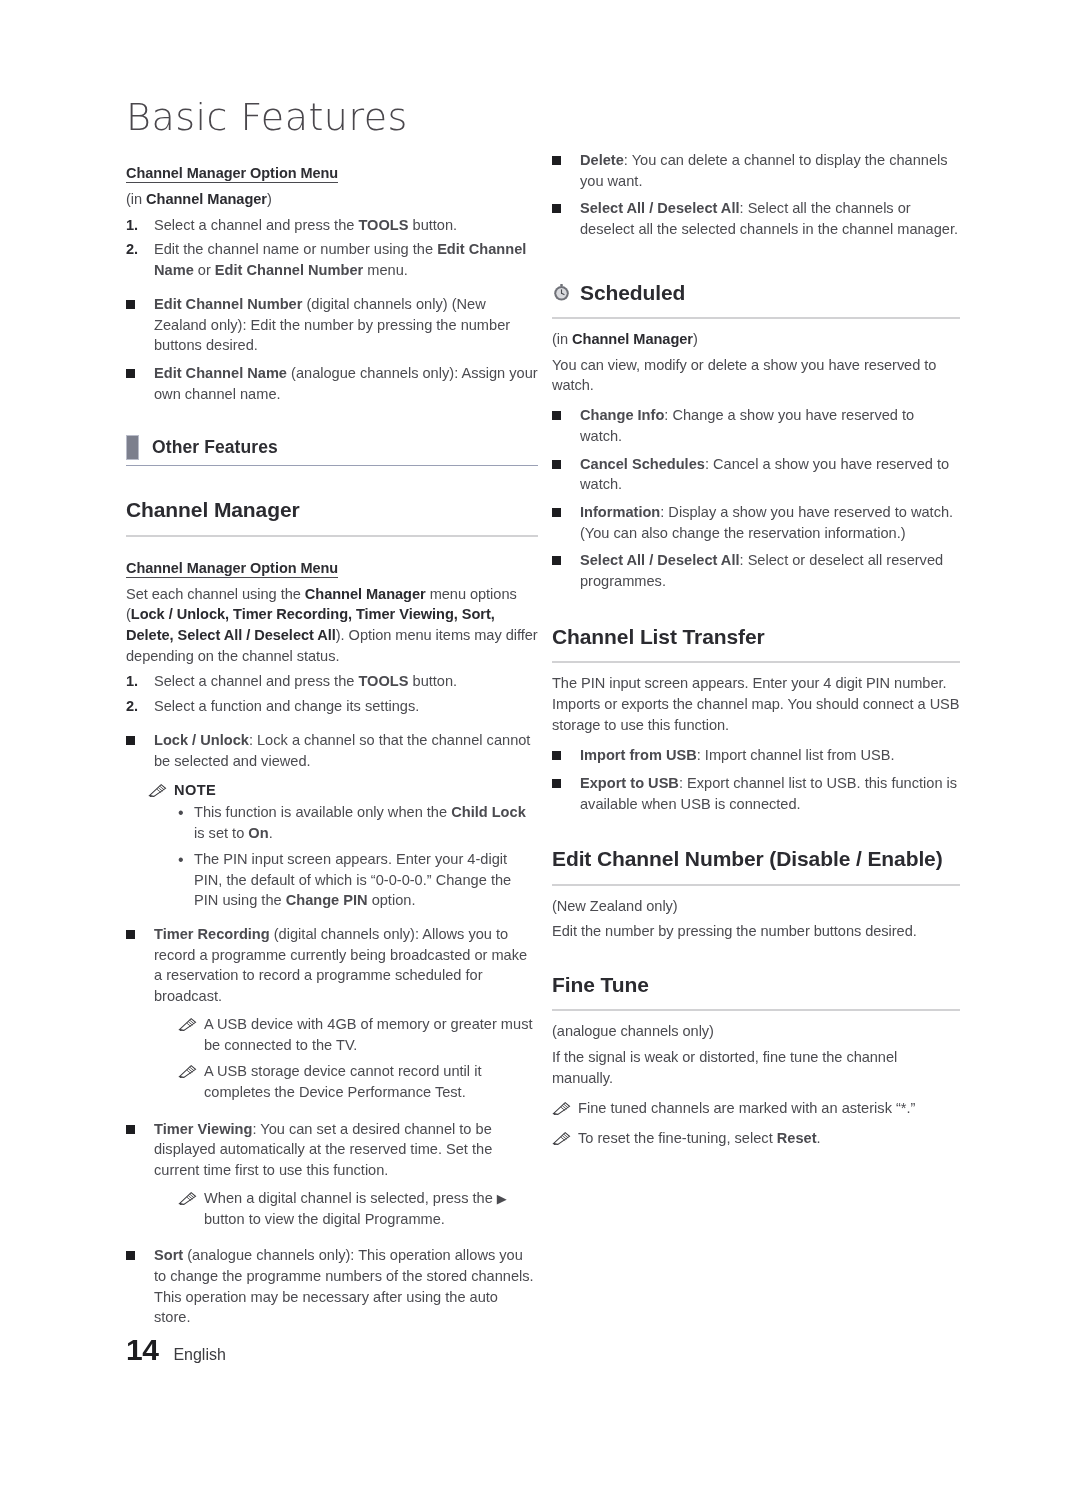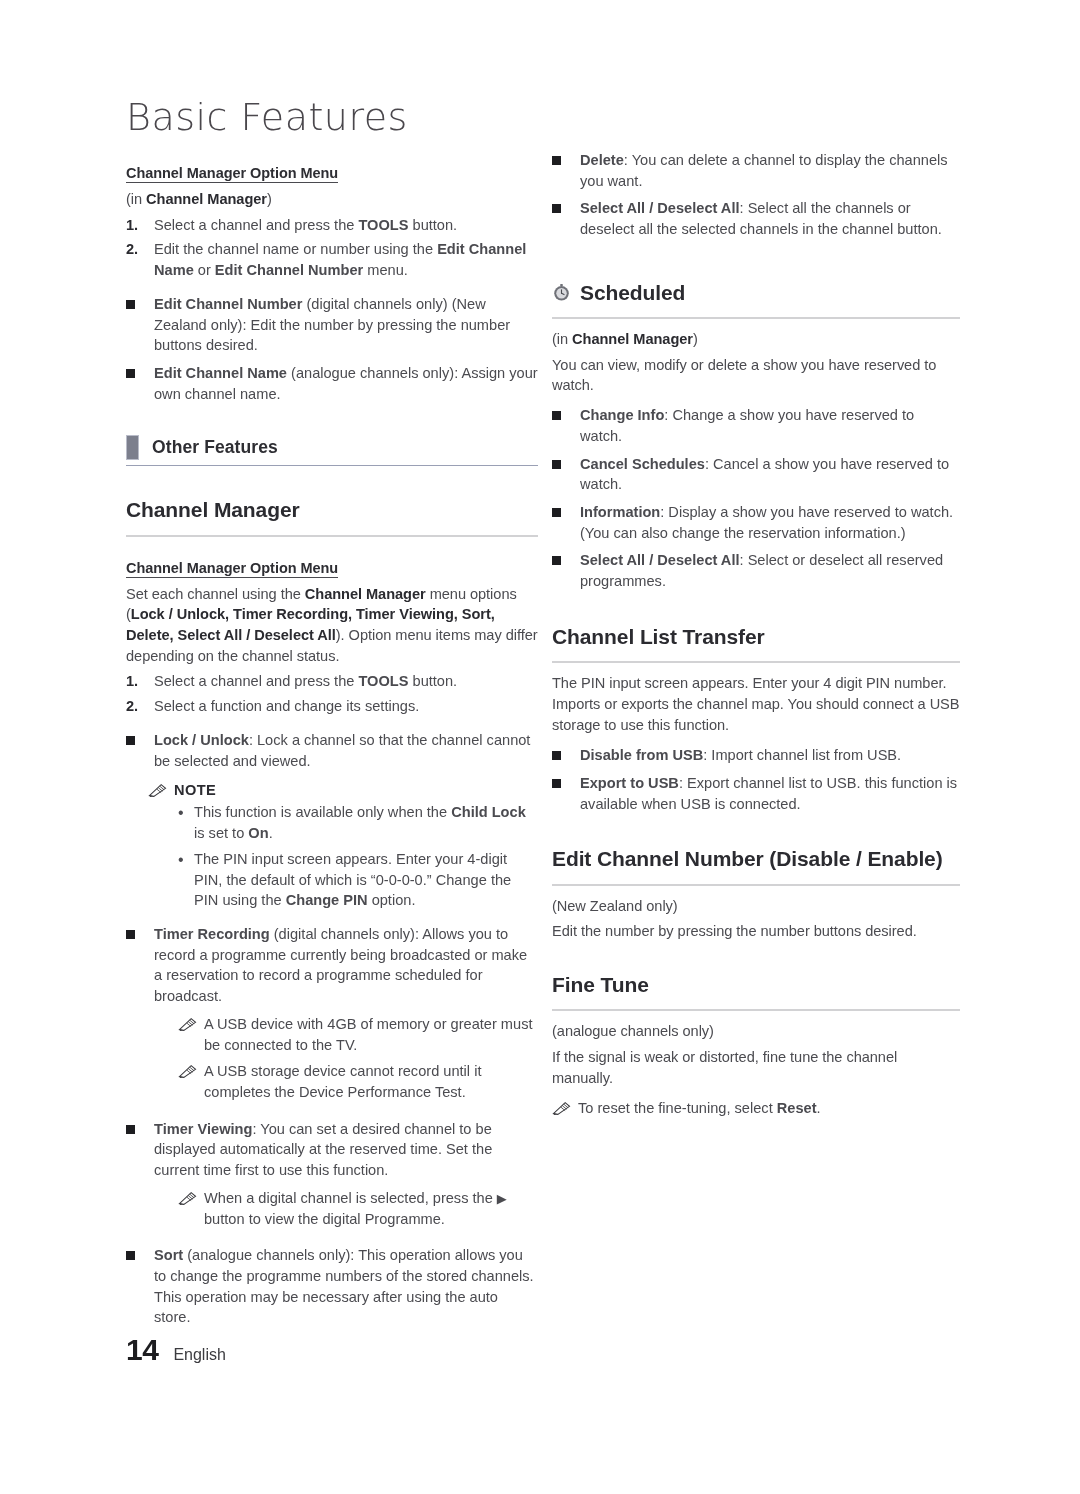--- a/index.html
+++ b/index.html
@@ -407,21 +407,21 @@
       <span class="sq">
           <i></i>
         </span>
       <span class="sq-body"><b>Delete</b><span>: You can delete a channel to display the channels you want.</span></span>
     </div>
 
     <div class="sq-item">
       <span class="sq">
           <i></i>
         </span>
-      <span class="sq-body"><b>Select All / Deselect All</b><span>: Select all the channels or deselect all the selected channels in the channel button.</span></span>
+      <span class="sq-body"><b>Select All / Deselect All</b><span>: Select all the channels or deselect all the selected channels in the channel manager.</span></span>
     </div>
 
     <div style="height:34px"></div>
 
     <div class="big-head with-icon">
       <span class="clock-icon">
         <svg viewBox="0 0 24 24" width="19" height="19">
           <circle cx="12" cy="13" r="9.2" fill="#6f7178"></circle>
           <circle cx="12" cy="13" r="6.6" fill="#d9dade"></circle>
           <rect x="10.3" y="1.2" width="3.4" height="2.6" rx="0.6" fill="#6f7178"></rect>
@@ -473,21 +473,21 @@
     <div class="big-head">Channel List Transfer</div>
 
     <p class="body">The PIN input screen appears. Enter your 4 digit PIN number. Imports or exports the channel map. You should connect a USB storage to use this function.</p>
 
     <div style="height:5px"></div>
 
     <div class="sq-item">
       <span class="sq">
           <i></i>
         </span>
-      <span class="sq-body"><b>Disable from USB</b><span>: Import channel list from USB.</span></span>
+      <span class="sq-body"><b>Import from USB</b><span>: Import channel list from USB.</span></span>
     </div>
 
     <div class="sq-item">
       <span class="sq">
           <i></i>
         </span>
       <span class="sq-body"><b>Export to USB</b><span>: Export channel list to USB. this function is available when USB is connected.</span></span>
     </div>
 
     <div style="height:26px"></div>
@@ -498,32 +498,44 @@
     <p class="body">Edit the number by pressing the number buttons desired.</p>
 
     <div style="height:26px"></div>
 
     <div class="big-head">Fine Tune</div>
 
     <p class="body">(analogue channels only)</p>
     <p class="body">If the signal is weak or distorted, fine tune the channel manually.</p>
 
     <div style="height:5px"></div>
-
 
     <div class="pnote indent-0">
       <span class="pn-icon">
         <svg viewBox="0 0 26 20" width="19" height="15">
           <path d="M2 17 L18 2 L24 7 L8 18 Z" fill="none" stroke="#3b3b3f" stroke-width="1.4"></path>
           <path d="M2 17 L8 18 L3 19 Z" fill="#3b3b3f"></path>
           <path d="M16 4 L22 9" stroke="#3b3b3f" stroke-width="1.1" fill="none"></path>
           <path d="M14 6 L20 11" stroke="#3b3b3f" stroke-width="1.1" fill="none"></path>
           <path d="M12 8 L18 13" stroke="#3b3b3f" stroke-width="1.1" fill="none"></path>
         </svg>
       </span>
+      <span class="pn-body">Fine tuned channels are marked with an asterisk “*.”</span>
+    </div>
+
+    <div class="pnote indent-0">
+      <span class="pn-icon">
+        <svg viewBox="0 0 26 20" width="19" height="15">
+          <path d="M2 17 L18 2 L24 7 L8 18 Z" fill="none" stroke="#3b3b3f" stroke-width="1.4"></path>
+          <path d="M2 17 L8 18 L3 19 Z" fill="#3b3b3f"></path>
+          <path d="M16 4 L22 9" stroke="#3b3b3f" stroke-width="1.1" fill="none"></path>
+          <path d="M14 6 L20 11" stroke="#3b3b3f" stroke-width="1.1" fill="none"></path>
+          <path d="M12 8 L18 13" stroke="#3b3b3f" stroke-width="1.1" fill="none"></path>
+        </svg>
+      </span>
       <span class="pn-body"><span>To reset the fine-tuning, select </span><b>Reset</b><span>.</span></span>
     </div>
 
   </div>
 
   <div class="footer">
     <span class="pg">14</span>
     <span class="lang">English</span>
   </div>
 

